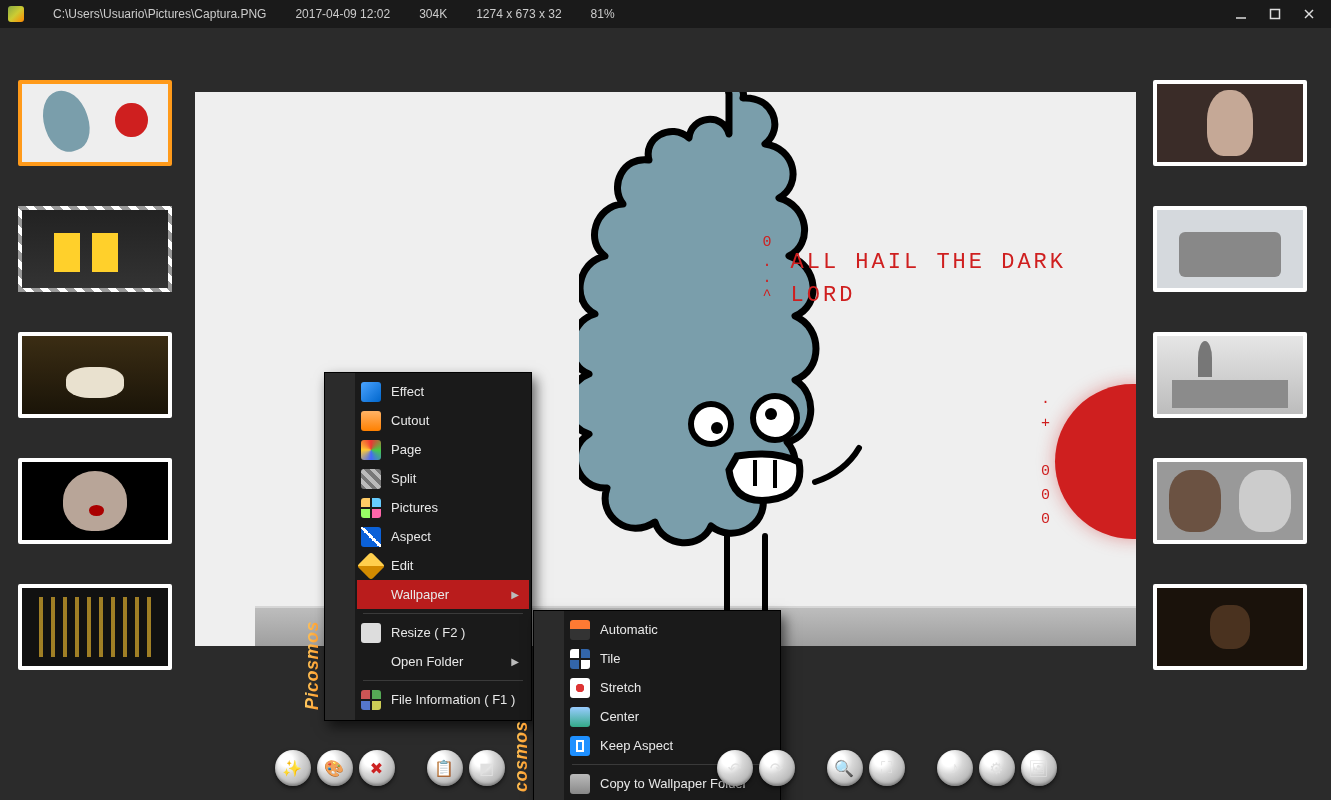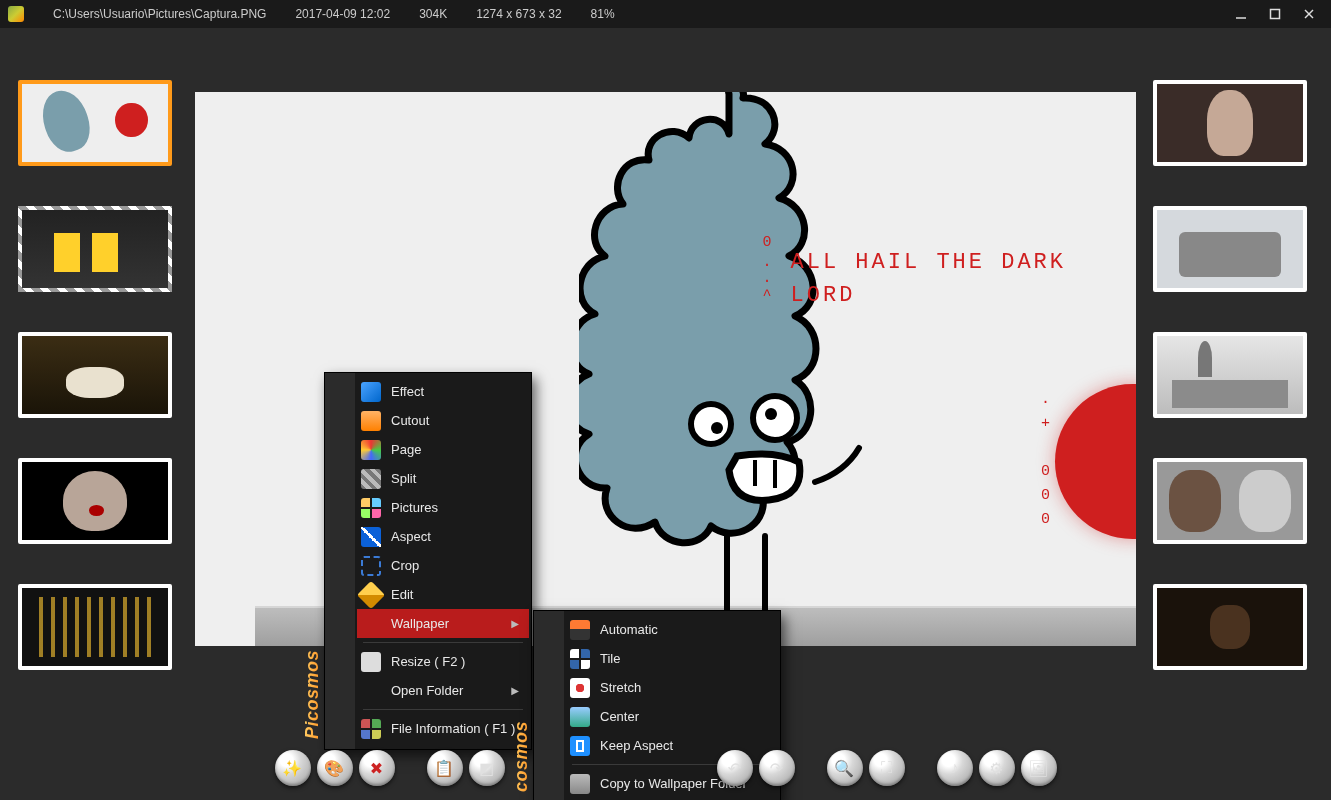--- a/index.html
+++ b/index.html
@@ -323,24 +323,20 @@
       </div>
       <div class="ctx-row">
         <div class="ctx-ico mi-combine"></div>
         <span class="ctx-label">Pictures</span>
       </div>
       <div class="ctx-row">
         <div class="ctx-ico mi-resize"></div>
         <span class="ctx-label">Aspect</span>
       </div>
       <div class="ctx-row">
-        <div class="ctx-ico mi-crop"></div>
-        <span class="ctx-label">Crop</span>
-      </div>
-      <div class="ctx-row">
         <div class="ctx-ico mi-edit"></div>
         <span class="ctx-label">Edit</span>
       </div>
       <div class="ctx-row hi">
         <div class="ctx-ico"></div>
         <span class="ctx-label">Wallpaper</span>
         <span class="ctx-arrow">▶</span>
       </div>
       <div class="ctx-divider"></div>
       <div class="ctx-row">

